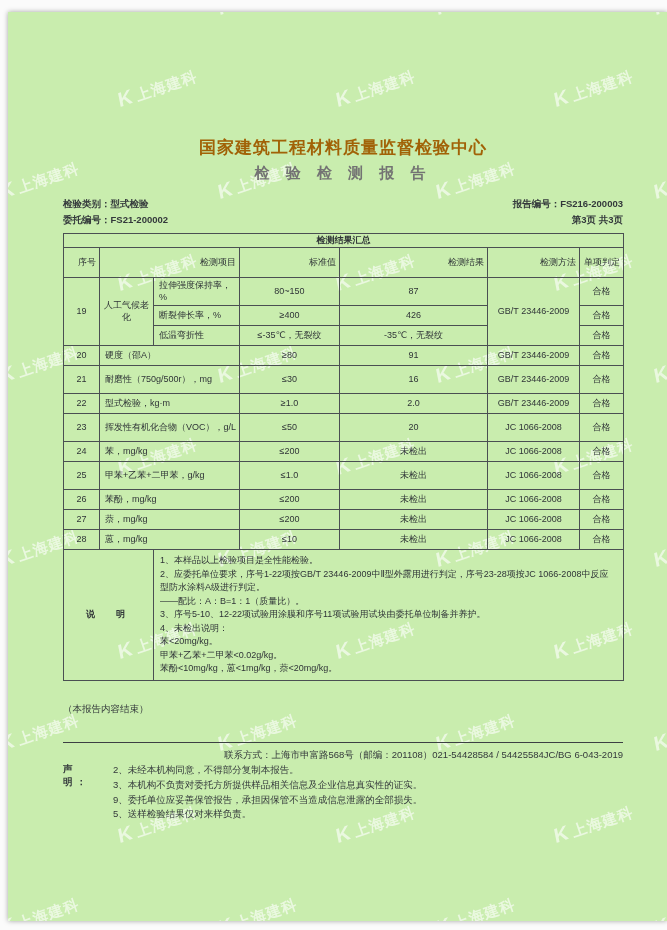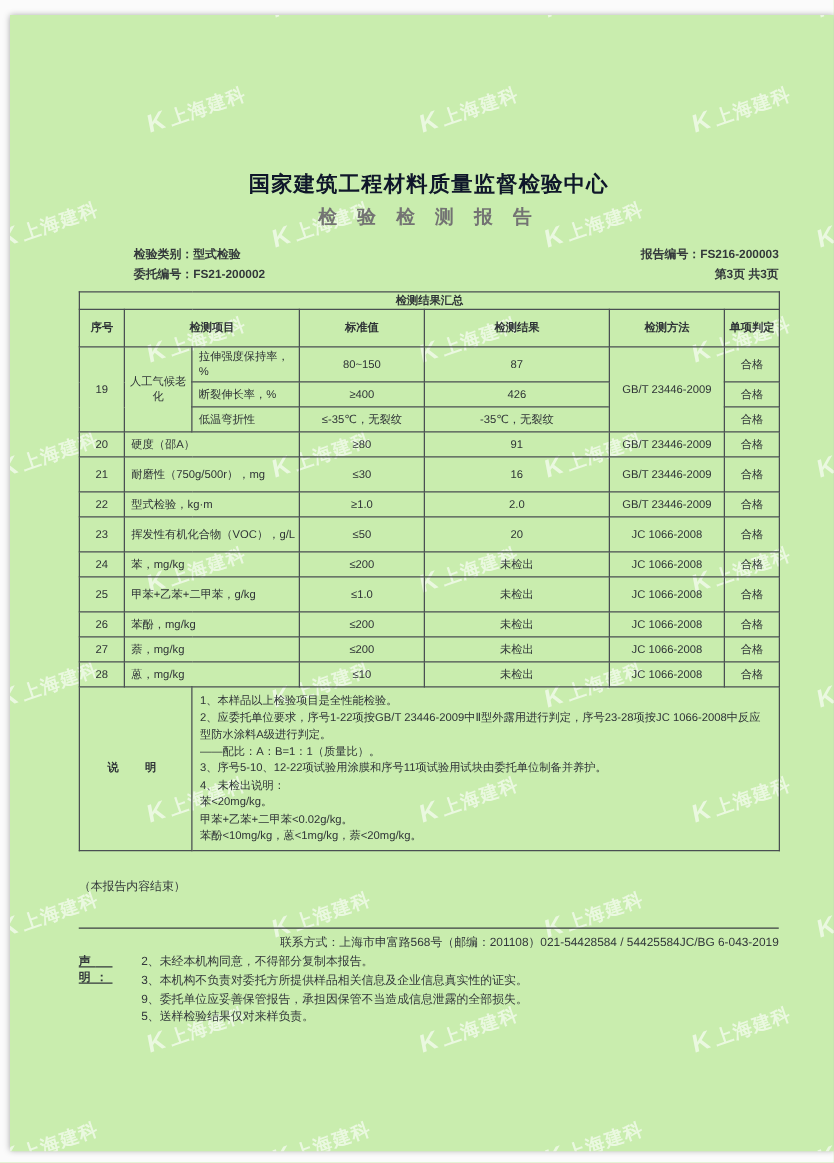--- a/index.html
+++ b/index.html
@@ -18,44 +18,44 @@
   
   .wm-layer{position:absolute;inset:0;pointer-events:none;}
   .wm{
     position:absolute;white-space:nowrap;
     color:rgba(255,255,255,.62);font-weight:bold;font-size:15px;
     transform:rotate(-19deg);letter-spacing:1px;
   }
   .wm .k{font-size:20px;font-style:normal;margin-right:3px;display:inline-block;transform:skewX(-8deg);}
   
   .content{position:relative;padding:124px 44px 0 55px;}
-  h1{margin:0;text-align:center;font-size:17px;letter-spacing:1px;color:#0f172a;}
+  h1{margin:0;text-align:center;font-size:17px;letter-spacing:1px;color:#a16207;}
   h2{margin:5px 0 0;text-align:center;font-size:15px;letter-spacing:6px;color:#737373;}
   .meta{margin-top:13px;font-size:9.5px;font-weight:bold;line-height:1.65;}
-  .meta-row{display:flex;justify-content:space-between;margin-left:44px;}
+  .meta-row{display:flex;justify-content:space-between;}
   .meta-right{text-align:right;}
   
   table{
     border-collapse:collapse;width:560px;margin-top:6px;
     font-size:9px;color:#2f3437;table-layout:fixed;
   }
   td{border:1px solid #4a4f52;padding:1px 3px;text-align:center;vertical-align:middle;line-height:1.3;}
   td.left{text-align:left;padding-left:5px;}
-  tr.hdr td{font-weight:bold;height:27px;}
+  tr.hdr td{font-weight:normal;height:27px;text-align:right;}
   td.ttl{font-weight:bold;height:13px;padding:0;margin-top:19px;}
   tr.r{height:20px;}
   tr.tall{height:28px;}
   td.notes-label{font-weight:bold;letter-spacing:6px;}
   td.notes{text-align:left;padding:4px 6px;line-height:1.5;vertical-align:top;}
   .after-table{width:560px;}
   .report-end{margin-top:22px;text-align:left;font-size:9.5px;}
   hr{border:none;border-top:1.5px solid #3c4043;margin:26px 0 0;}
   .contact-row{display:flex;justify-content:flex-end;font-size:9.5px;margin-top:5px;line-height:1.5;}
   .stmt{display:flex;font-size:9.5px;margin-top:1px;}
-  .stmt-label{width:50px;font-weight:bold;flex:none;letter-spacing:4px;text-decoration:underline;}
+  .stmt-label{width:50px;font-weight:bold;flex:none;letter-spacing:4px;}
   .stmt-lines div{line-height:1.55;}
   
   .stamp{position:absolute;pointer-events:none;}
 </style>
 </head>
 <body>
 
 <div class="page">
 
   <div class="wm-layer" id="wmLayer">

